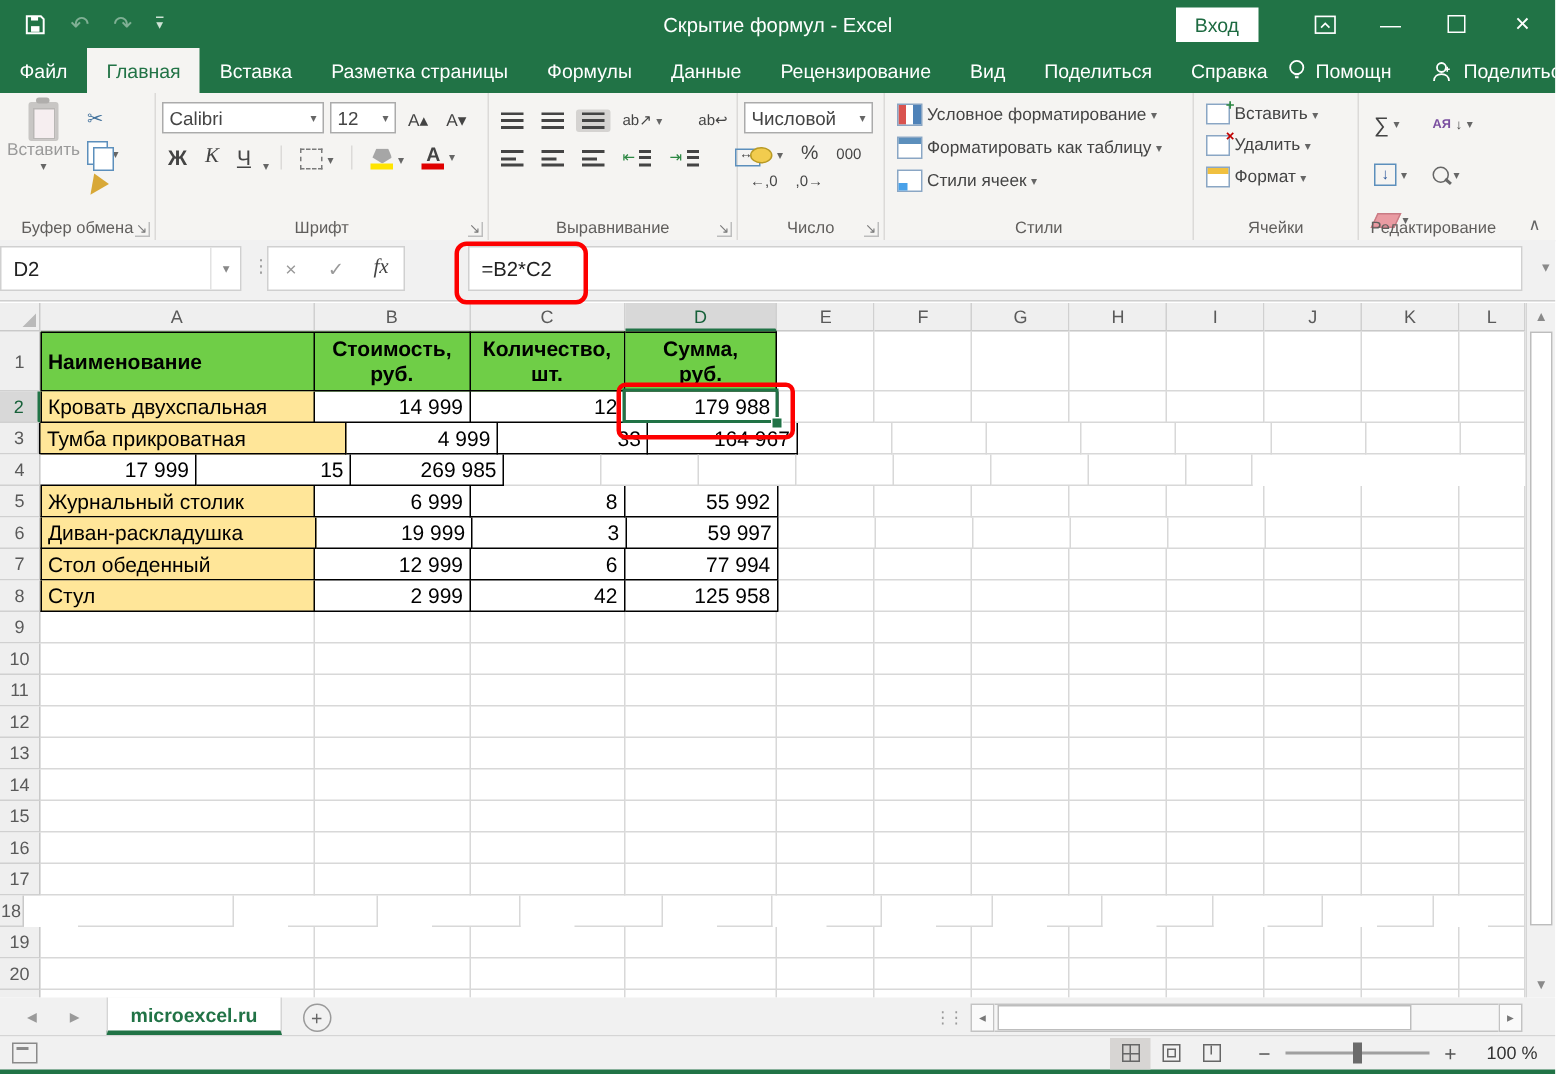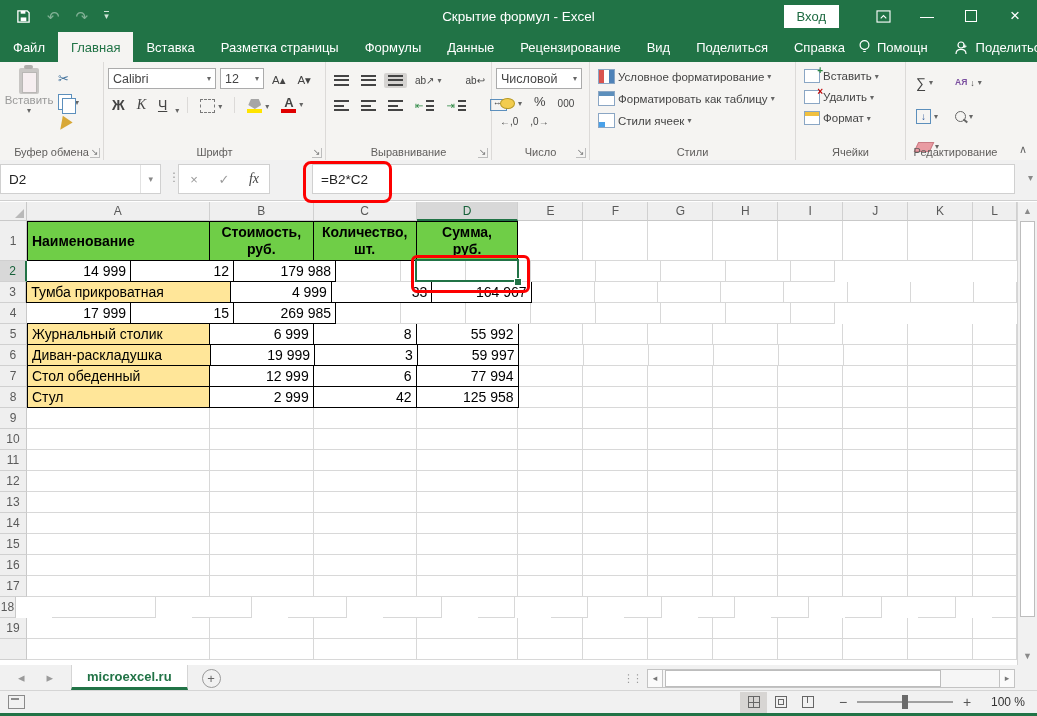--- a/index.html
+++ b/index.html
@@ -521,20 +521,21 @@
           <div class="cell" style="width: 65px;"></div>
           <div class="cell" style="width: 65px;"></div>
           <div class="cell" style="width: 65px;"></div>
           <div class="cell" style="width: 65px;"></div>
           <div class="cell" style="width: 65px;"></div>
           <div class="cell" style="width: 65px;"></div>
           <div class="cell" style="width: 44px;"></div>
         </div>
         <div class="grow" style="height: 21px;">
           <div class="rhead sel">2</div>
+          <div class="cell namec" style="width: 183px;">Кровать двухспальная</div>
           <div class="cell numc" style="width: 104px;">14 999</div>
           <div class="cell numc" style="width: 103px;">12</div>
           <div class="cell numc" style="width: 102px;">179 988</div>
           <div class="cell" style="width: 65px;"></div>
           <div class="cell" style="width: 65px;"></div>
           <div class="cell" style="width: 65px;"></div>
           <div class="cell" style="width: 65px;"></div>
           <div class="cell" style="width: 65px;"></div>
           <div class="cell" style="width: 65px;"></div>
           <div class="cell" style="width: 65px;"></div>
@@ -774,20 +775,35 @@
           <div class="cell" style="width: 65px;"></div>
           <div class="cell" style="width: 65px;"></div>
           <div class="cell" style="width: 65px;"></div>
           <div class="cell" style="width: 65px;"></div>
           <div class="cell" style="width: 65px;"></div>
           <div class="cell" style="width: 65px;"></div>
           <div class="cell" style="width: 44px;"></div>
         </div>
         <div class="grow" style="height: 21px;">
           <div class="rhead">19</div>
+          <div class="cell" style="width: 183px;"></div>
+          <div class="cell" style="width: 104px;"></div>
+          <div class="cell" style="width: 103px;"></div>
+          <div class="cell" style="width: 102px;"></div>
+          <div class="cell" style="width: 65px;"></div>
+          <div class="cell" style="width: 65px;"></div>
+          <div class="cell" style="width: 65px;"></div>
+          <div class="cell" style="width: 65px;"></div>
+          <div class="cell" style="width: 65px;"></div>
+          <div class="cell" style="width: 65px;"></div>
+          <div class="cell" style="width: 65px;"></div>
+          <div class="cell" style="width: 44px;"></div>
+        </div>
+        <div class="grow" style="height: 21px;">
+          <div class="rhead">20</div>
           <div class="cell" style="width: 183px;"></div>
           <div class="cell" style="width: 104px;"></div>
           <div class="cell" style="width: 103px;"></div>
           <div class="cell" style="width: 102px;"></div>
           <div class="cell" style="width: 65px;"></div>
           <div class="cell" style="width: 65px;"></div>
           <div class="cell" style="width: 65px;"></div>
           <div class="cell" style="width: 65px;"></div>
           <div class="cell" style="width: 65px;"></div>
           <div class="cell" style="width: 65px;"></div>

